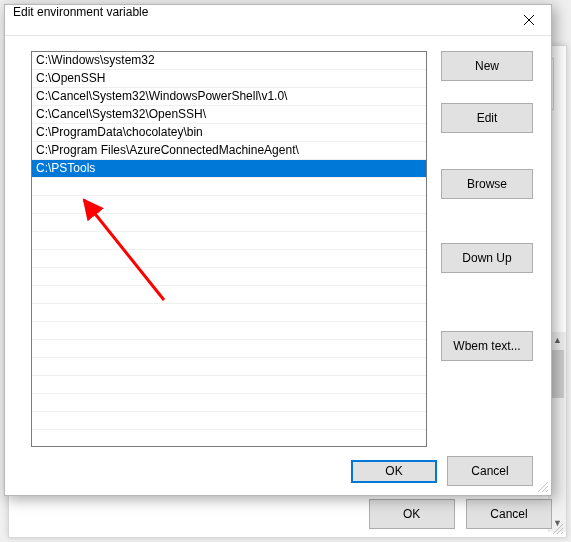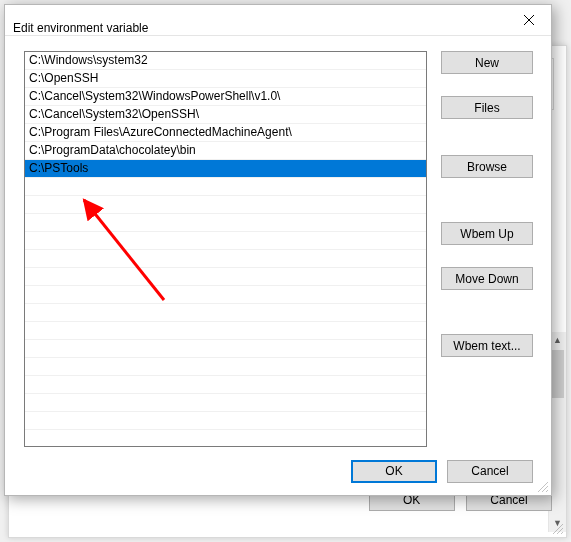--- a/index.html
+++ b/index.html
@@ -4,36 +4,36 @@
 <style>
   html,body{margin:0;padding:0;font-family:"Segoe UI",Tahoma,sans-serif;font-size:12px;color:#000;background:#fff}
   .canvas{position:relative;width:571px;height:542px;background:#f0f0f0;overflow:hidden}
 
   
   .bgwin{position:absolute;left:8px;top:45px;right:4px;bottom:4px;background:#fff;border:1px solid #d9d9d9;box-shadow:0 0 6px rgba(0,0,0,.15)}
   .bgwin-inner{position:absolute;left:12px;top:12px;right:12px;height:50px;border:1px solid #d9d9d9;background:#fff}
   .bg-scroll{position:absolute;right:0;top:286px;width:17px;height:200px;background:#f0f0f0;border-left:1px solid #e5e5e5}
   .bg-scroll .arrow{height:17px;text-align:center;font-size:9px;line-height:17px;color:#606060}
   .bg-scroll .thumb{position:absolute;left:2px;right:2px;top:18px;height:48px;background:#cdcdcd}
-  .bg-buttons{position:absolute;left:0;right:14px;bottom:26px;text-align:right}
+  .bg-buttons{position:absolute;left:0;right:14px;bottom:8px;text-align:right}
 
   
   .dialog{position:absolute;left:4px;top:4px;width:546px;height:490px;background:#fff;border:1px solid #b6b6b6;box-shadow:3px 3px 14px rgba(0,0,0,.35)}
-  .titlebar{height:30px;display:flex;align-items:flex-end;border-bottom:1px solid #e5e5e5}
+  .titlebar{height:30px;display:flex;align-items:flex-start;border-bottom:1px solid #e5e5e5}
   .titlebar .title{flex:1;padding:0 8px;font-size:12px}
   .titlebar .close{width:45px;height:30px;display:flex;align-items:center;justify-content:center;cursor:default}
   .titlebar .close svg{width:10px;height:10px;stroke:#000;stroke-width:1}
-  .body{position:absolute;left:0;right:0;top:30px;bottom:48px;padding:16px 18px 0 19px;display:flex;gap:14px}
+  .body{position:absolute;left:0;right:0;top:30px;bottom:48px;padding:16px 18px 0 26px;display:flex;gap:14px}
   .listbox{flex:1;border:1px solid #7a7a7a;background:#fff;overflow:hidden}
   .row{height:17px;line-height:17px;padding:0 4px;border-bottom:1px solid #f0f0f0;white-space:nowrap;overflow:hidden;text-overflow:ellipsis;position:relative}
-  .row.sel{background:#0078d7;color:#000000}
+  .row.sel{background:#0078d7;color:#ffffff}
   .sidecol{width:92px;display:flex;flex-direction:column;gap:8px}
   .spacer-sm{height:6px}
   .spacer-lg{height:28px}
-  .btn{height:23px;border:1px solid #adadad;background:#e1e1e1;font:inherit;cursor:default;padding:0 4px}
+  .btn{height:30px;border:1px solid #adadad;background:#e1e1e1;font:inherit;cursor:default;padding:0 4px}
   .btn.block{display:block;width:100%}
   .btn.primary{background:#e1e1e1;border:2px solid #0078d7;height:23px}
   .footer{position:absolute;left:0;right:0;bottom:0;height:48px;display:flex;align-items:center;justify-content:flex-end;gap:10px;padding:0 18px}
   .footer .btn{width:86px}
 
   
   .arrow-annot{position:absolute;pointer-events:none}
 
   
   .grip{position:absolute;right:2px;bottom:2px;width:14px;height:14px;opacity:.5}
@@ -76,49 +76,48 @@
           </svg>
       </div>
     </div>
 
     <div class="body">
       <div class="listbox" id="listbox">
           <div class="row">C:\Windows\system32</div>
           <div class="row">C:\OpenSSH</div>
           <div class="row">C:\Cancel\System32\WindowsPowerShell\v1.0\</div>
           <div class="row">C:\Cancel\System32\OpenSSH\</div>
+          <div class="row">C:\ProgramData\chocolatey\bin</div>
           <div class="row">C:\Program Files\AzureConnectedMachineAgent\</div>
-          <div class="row">C:\ProgramData\chocolatey\bin</div>
           <div class="row sel">C:\PSTools</div>
           <div class="row"></div>
           <div class="row"></div>
           <div class="row"></div>
           <div class="row"></div>
           <div class="row"></div>
           <div class="row"></div>
           <div class="row"></div>
           <div class="row"></div>
           <div class="row"></div>
           <div class="row"></div>
           <div class="row"></div>
           <div class="row"></div>
           <div class="row"></div>
           <div class="row"></div>
         </div>
       <div class="sidecol">
         <button class="btn block">New</button>
         <div class="spacer-sm"></div>
-        <button class="btn block">Files</button>
+        <button class="btn block">Edit</button>
         <div class="spacer-sm"></div>
         <div class="spacer-sm"></div>
         <button class="btn block">Browse</button>
         <div class="spacer-lg"></div>
-        <button class="btn block">Wbem Up</button>
+        <button class="btn block">Down Up</button>
         <div class="spacer-sm"></div>
-        <button class="btn block">Move Down</button>
         <div class="spacer-lg"></div>
         <button class="btn block">Wbem text...</button>
       </div>
     </div>
 
     <div class="footer">
       <button class="btn primary">OK</button>
       <button class="btn">Cancel</button>
     </div>
 

